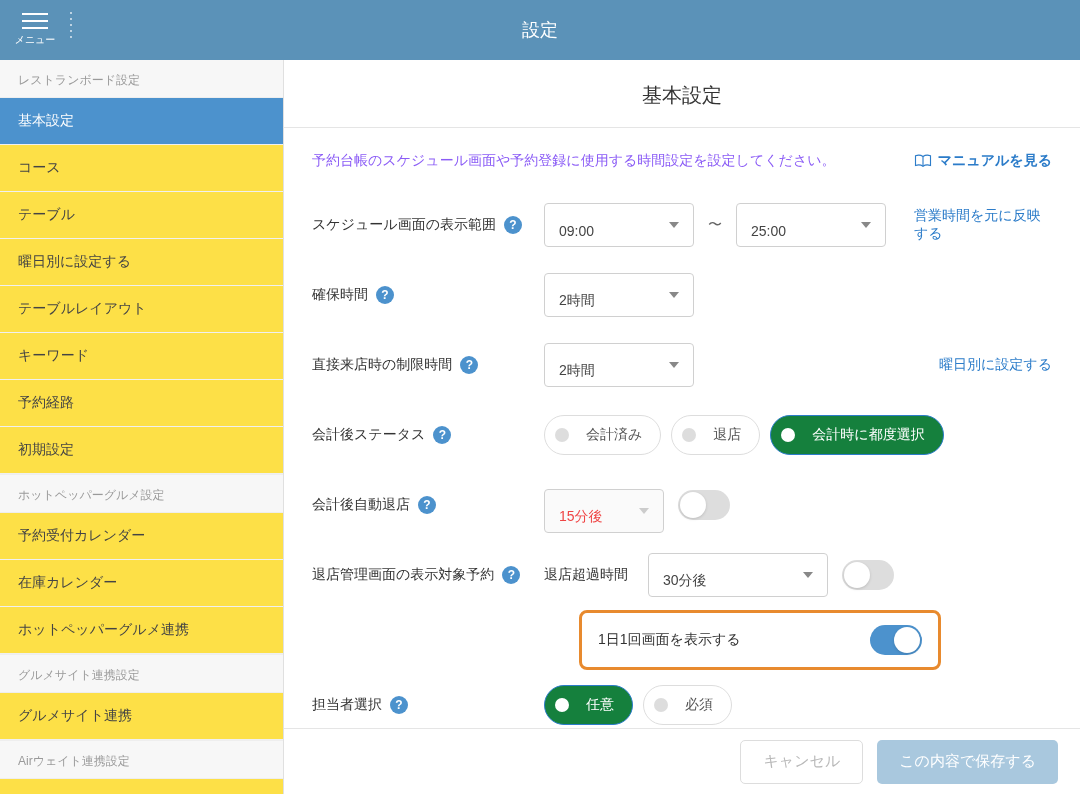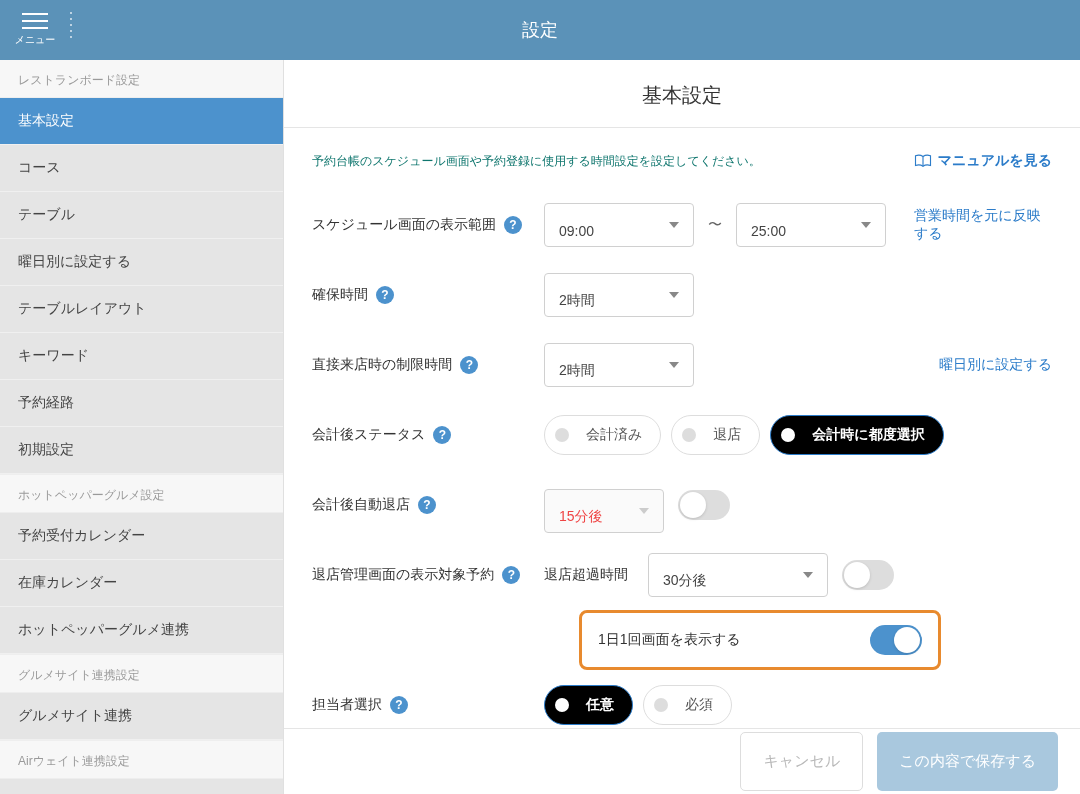--- a/index.html
+++ b/index.html
@@ -7,58 +7,58 @@
 .topbar { height: 60px; background: #5b92b8; display: flex; align-items: center; position: relative; }
 .menu-btn { width: 70px; height: 56px; display: flex; flex-direction: column; align-items: center; justify-content: center; color: #fff; gap: 2px; cursor: pointer; }
 .menu-lines { display: flex; flex-direction: column; gap: 5px; }
 .menu-lines div { width: 26px; height: 2px; background: #fff; }
 .menu-label { font-size: 10px; margin-top: 2px; }
 .vdiv { width: 1px; height: 36px; }
 .vdiv .dotcol { display:flex; flex-direction:column; gap:4px; align-items:center;}
 .vdiv .dotcol span{ width:2px; height:2px; background:rgba(255,255,255,0.6); display:block; }
 .top-title { position: absolute; left: 0; right: 0; text-align: center; color: #fff; font-size: 18px; font-weight: 400; pointer-events: none; }
 .container { display: flex; height: calc(794px - 60px); }
-.sidebar { width: 284px; background: #e5e5e5; border-right: 1px solid #e0e0e0; overflow-y: auto; }
+.sidebar { width: 284px; background: #fde047; border-right: 1px solid #e0e0e0; overflow-y: auto; }
 .section-header { padding: 12px 18px 8px; font-size: 12px; color: #9a9a9a; background: #f7f7f7; border-bottom: 1px solid #eee; border-top: 1px solid #eee; }
 .section-header:first-child { border-top: none; }
 .nav-item { padding: 14px 18px; font-size: 14px; color: #444; border-bottom: 1px solid #f0f0f0; cursor: pointer; }
 .nav-item.active { background: #4c92cd; color: #fff; }
 .main { flex: 1; display: flex; flex-direction: column; background: #fff; }
 .page-title { text-align: center; font-size: 20px; font-weight: 500; padding: 22px 0 18px; border-bottom: 1px solid #e5e5e5; }
 .content { flex: 1; overflow-y: auto; padding: 0 28px; }
 .intro-row { display: flex; justify-content: space-between; align-items: center; padding: 24px 0 20px; }
-.intro-text { font-size: 12px; color: #0f766e; }
+.intro-text { font-size: 14px; color: #8b5cf6; }
 .manual-link { color: #2c7cc9; font-size: 14px; display: inline-flex; align-items: center; gap: 6px; cursor: pointer; font-weight: bold; }
 .manual-link svg { width: 18px; height: 14px; }
 .row { display: flex; align-items: center; min-height: 70px; padding: 6px 0; }
 .row-label { width: 232px; display: flex; align-items: center; gap: 8px; font-size: 14px; color: #333; font-weight: 500; }
 .help { width: 18px; height: 18px; border-radius: 50%; background: #4c92cd; color: #fff; font-size: 12px; display: inline-flex; align-items: center; justify-content: center; font-weight: bold; cursor: pointer; flex-shrink: 0; }
 .row-controls { flex: 1; display: flex; align-items: center; gap: 14px; }
 .select { height: 44px; background: #fff; border: 1px solid #d0d0d0; border-radius: 4px; padding: 12px 36px 0 14px; font-size: 14px; color: #444; position: relative; display: inline-flex; align-items: center; cursor: pointer; min-width: 150px; }
 .select.disabled { color: #ef4444; background: #fafafa; cursor: default; margin-top: 12px; }
 .select::after { content: ""; position: absolute; right: 14px; top: 50%; width: 0; height: 0; border-left: 5px solid transparent; border-right: 5px solid transparent; border-top: 6px solid #888; transform: translateY(-50%); }
 .select.disabled::after { border-top-color: #ccc; }
 .tilde { color: #666; }
 .link-text { color: #2c7cc9; font-size: 14px; cursor: pointer; }
 .pill-group { display: flex; gap: 10px; }
 .pill { height: 40px; border: 1px solid #ddd; border-radius: 20px; padding: 0 18px 0 10px; display: inline-flex; align-items: center; gap: 17px; font-size: 14px; color: #555; cursor: pointer; background: #fff; }
 .pill .dot { width: 14px; height: 14px; border-radius: 50%; background: #ddd; }
-.pill.selected { background: #000000; color: #fff; border-color: #2c7cc9; font-weight: bold; }
+.pill.selected { background: #15803d; color: #fff; border-color: #2c7cc9; }
 .pill.selected .dot { background: #fff; }
 .toggle { width: 52px; height: 30px; border-radius: 15px; background: #ddd; position: relative; cursor: pointer; flex-shrink: 0; }
 .toggle .knob { width: 26px; height: 26px; border-radius: 50%; background: #fff; position: absolute; top: 2px; left: 2px; box-shadow: 0 1px 3px rgba(0,0,0,0.15); transition: left 0.15s; }
 .toggle.on { background: #4c92cd; }
 .toggle.on .knob { left: 24px; }
 .sub-row { display: flex; align-items: center; padding-left: 232px; min-height: 58px; }
 .sub-controls { flex: 1; display: flex; align-items: center; gap: 14px; margin-left: 35px; }
 .sub-label { font-size: 14px; color: #333; width: 120px; }
 .highlight-box { border: 3px solid #e88a2e; border-radius: 8px; padding: 12px 16px; display: flex; align-items: center; justify-content: space-between; width: 362px; }
 .highlight-text { font-size: 14px; color: #333; }
 .footer { height: 66px; border-top: 1px solid #e5e5e5; display: flex; align-items: center; justify-content: flex-end; gap: 14px; padding: 0 22px; }
-.btn { height: 59px; padding: 0 22px; border-radius: 5px; font-size: 15px; display: inline-flex; align-items: center; justify-content: center; cursor: pointer; }
+.btn { height: 44px; padding: 0 22px; border-radius: 5px; font-size: 15px; display: inline-flex; align-items: center; justify-content: center; cursor: pointer; }
 .btn-cancel { border: 1px solid #ddd; background: #fff; color: #b8b8b8; }
 .btn-save { background: #a9c8de; color: #fff; border: none; }
 </style>
 </head>
 <body>
 
 <div class="topbar">
   <div class="menu-btn">
     <div class="menu-lines">
         <div></div>

